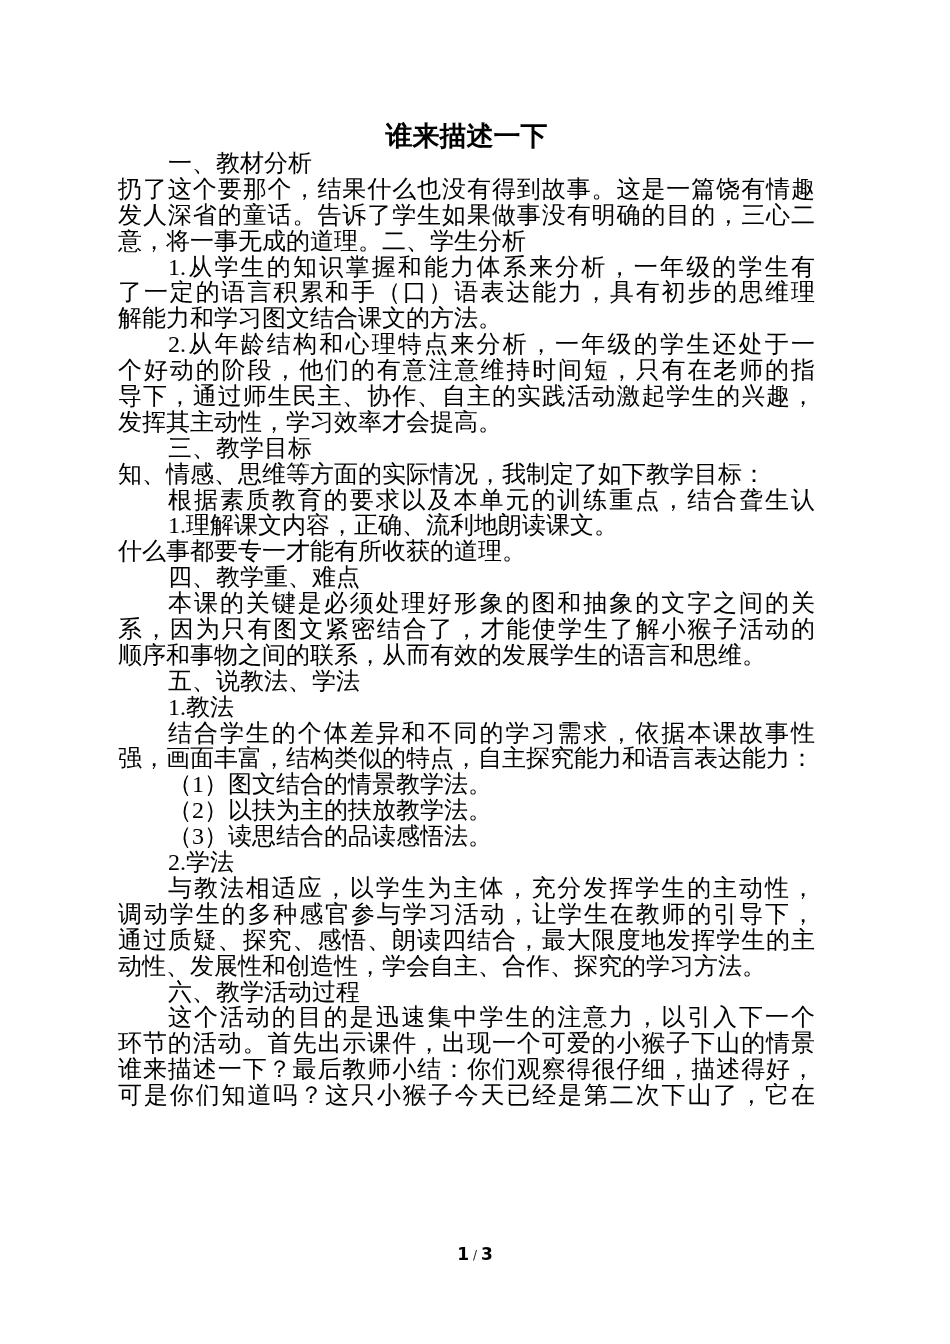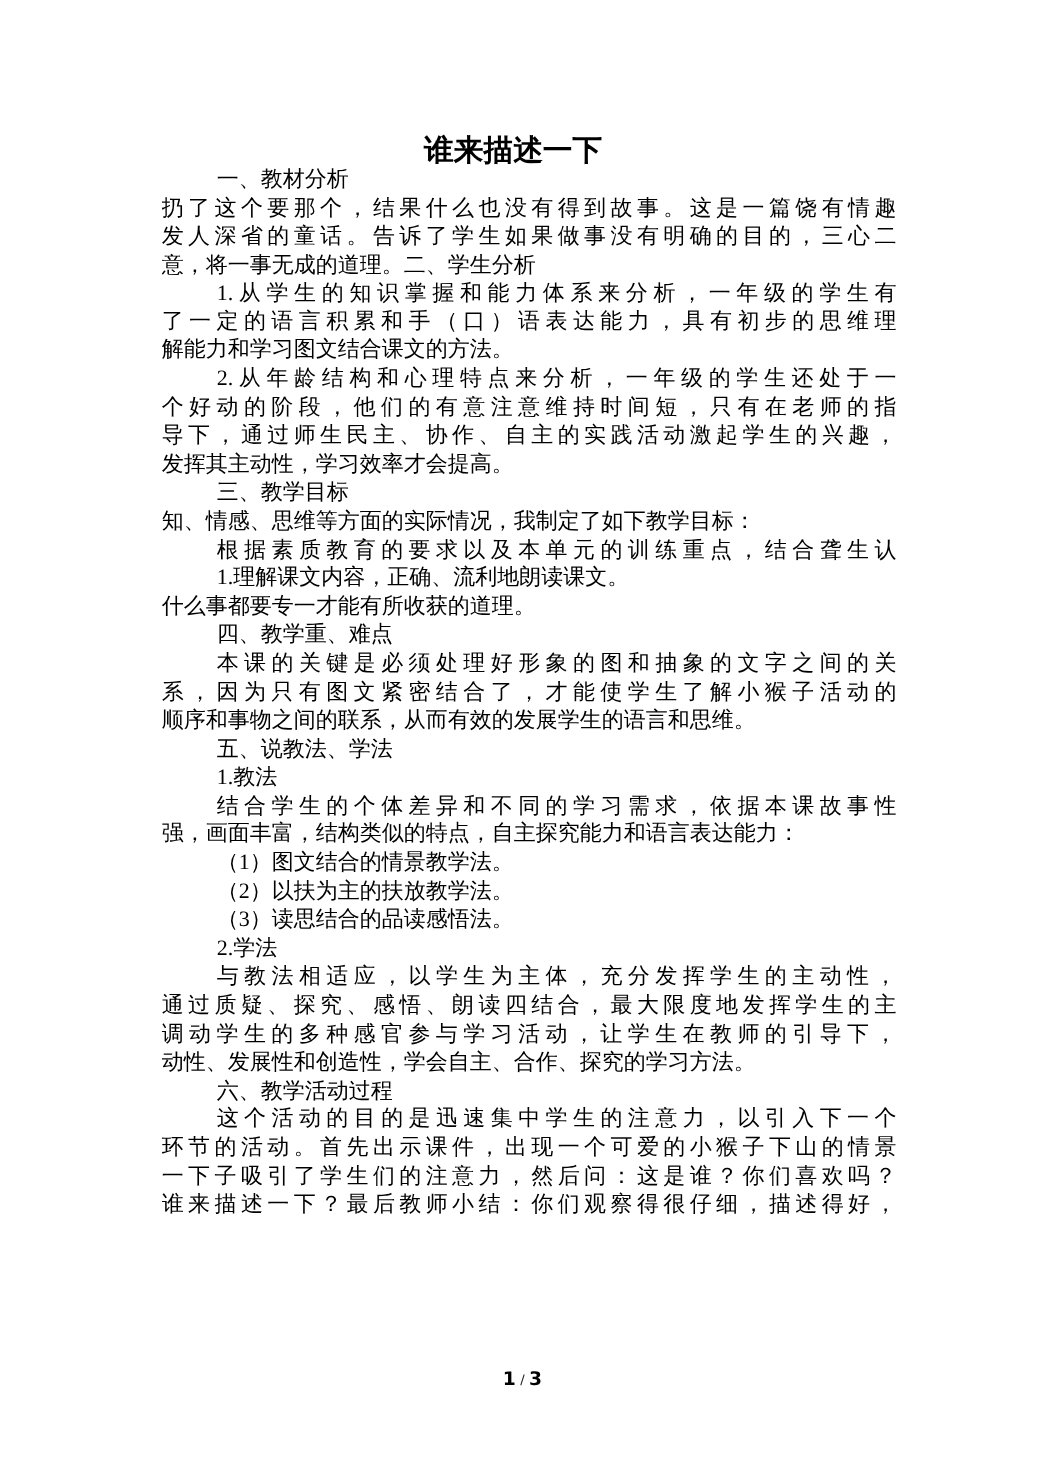--- a/index.html
+++ b/index.html
@@ -30,25 +30,24 @@
   }
   .doc-body {
     position: absolute;
     top: 151px;
     left: 118px;
     width: 697px;
   }
   .line {
     height: 25.9px;
     line-height: 25.9px;
-    font-size: 20px;
+    font-size: 24px;
     white-space: nowrap;
     overflow: hidden;
     text-align: left;
-    margin-left: 29px;
   }
   .line.indent {
     text-indent: 50px;
   }
   .line.justify {
     text-align: justify;
     text-align-last: justify;
     text-justify: inter-character;
   }
   .page-footer {
@@ -103,27 +102,27 @@
       <div class="line">顺序和事物之间的联系，从而有效的发展学生的语言和思维。</div>
       <div class="line indent">五、说教法、学法</div>
       <div class="line indent">1.教法</div>
       <div class="line indent justify">结合学生的个体差异和不同的学习需求，依据本课故事性</div>
       <div class="line">强，画面丰富，结构类似的特点，自主探究能力和语言表达能力：</div>
       <div class="line indent">（1）图文结合的情景教学法。</div>
       <div class="line indent">（2）以扶为主的扶放教学法。</div>
       <div class="line indent">（3）读思结合的品读感悟法。</div>
       <div class="line indent">2.学法</div>
       <div class="line indent justify">与教法相适应，以学生为主体，充分发挥学生的主动性，</div>
+      <div class="line justify">调动学生的多种感官参与学习活动，让学生在教师的引导下，</div>
       <div class="line justify">通过质疑、探究、感悟、朗读四结合，最大限度地发挥学生的主</div>
-      <div class="line justify">调动学生的多种感官参与学习活动，让学生在教师的引导下，</div>
       <div class="line">动性、发展性和创造性，学会自主、合作、探究的学习方法。</div>
       <div class="line indent">六、教学活动过程</div>
       <div class="line indent justify">这个活动的目的是迅速集中学生的注意力，以引入下一个</div>
       <div class="line justify">环节的活动。首先出示课件，出现一个可爱的小猴子下山的情景</div>
-      <div class="line justify">一下子吸引了学生们的注意力，然后问：这是谁？你们喜欢吗？</div>
       <div class="line justify">谁来描述一下？最后教师小结：你们观察得很仔细，描述得好，</div>
+      <div class="line justify">可是你们知道吗？这只小猴子今天已经是第二次下山了，它在</div>
     </div>
 
   <div class="page-footer">
     <span class="num">1</span><span class="sep">/</span><span class="num">3</span>
   </div>
 
 </div>
 
 </body></html>

